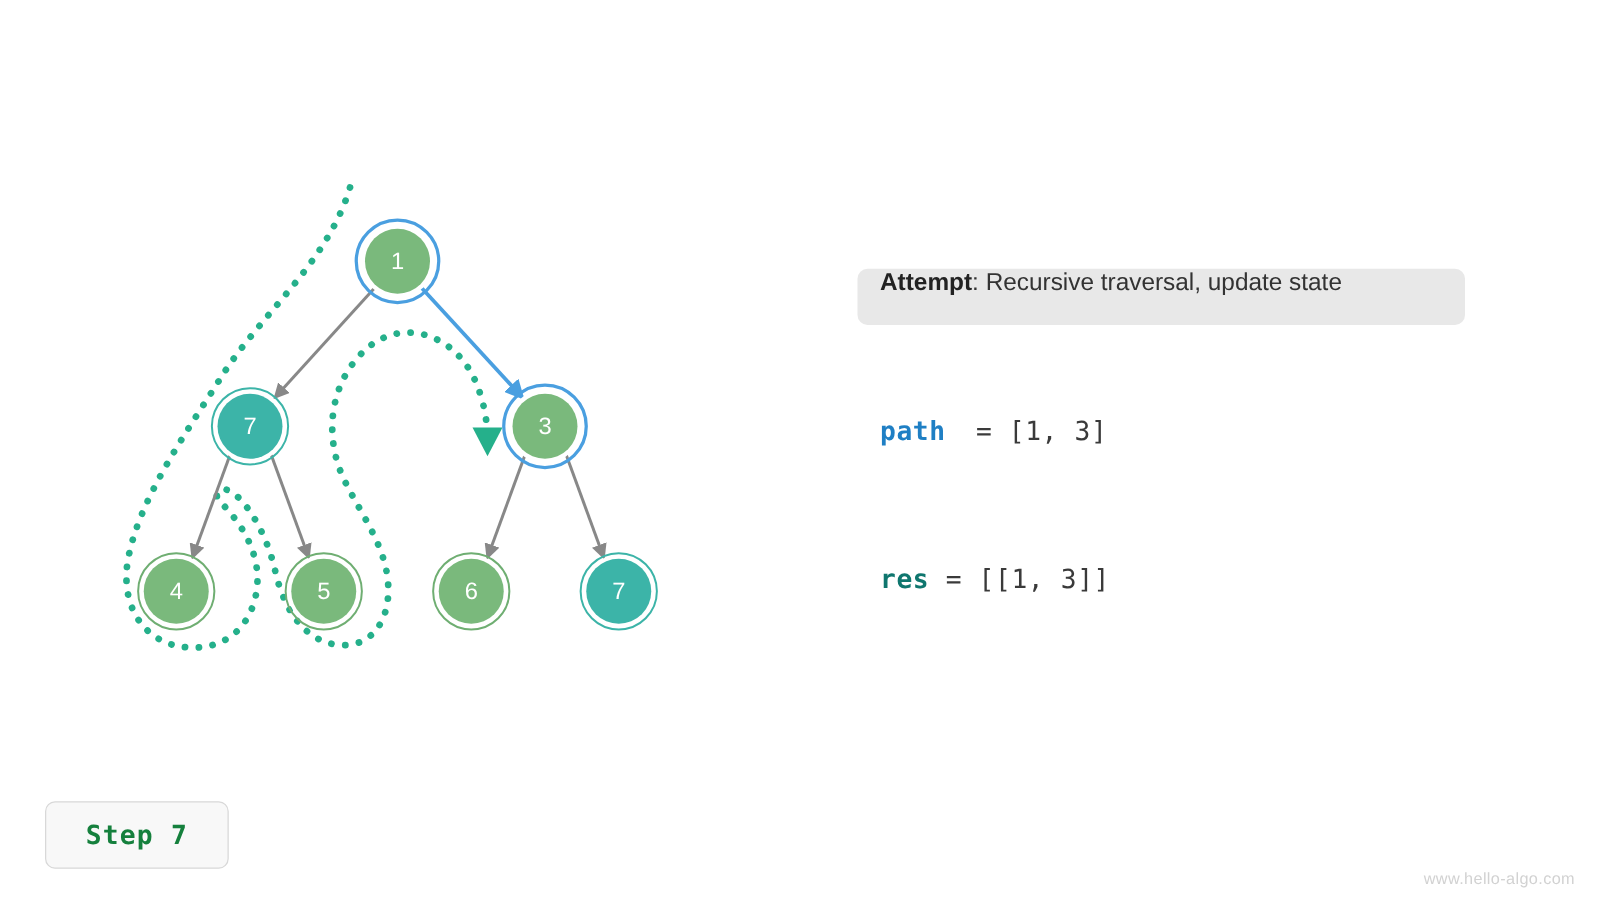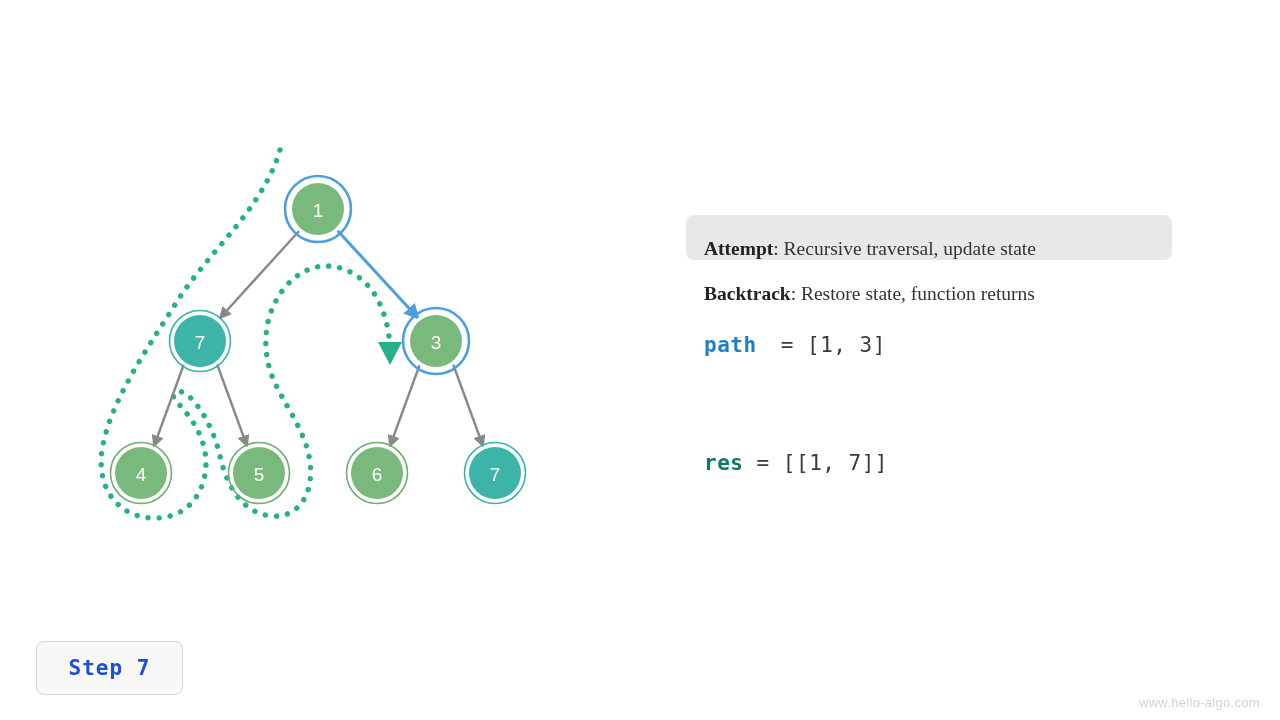--- a/index.html
+++ b/index.html
@@ -35,23 +35,22 @@
   #info-panel {
     position: absolute;
     left: 686px;
     top: 215px;
     width: 520px;
   }
 
   .info-row {
     height: 50px;
     display: flex;
-    align-items: flex-end;
+    align-items: flex-start;
     box-sizing: border-box;
-    font-family: Liberation Serif, serif;
   }
 
   .info-row.highlight {
     background: #e8e8e8;
     border-radius: 8px;
     padding: 0 18px;
     width: 486px;
     height: 45px;
   }
 
@@ -107,21 +106,21 @@
     border: 1px solid #d8d8d8;
     border-radius: 8px;
     background: #f8f8f8;
     display: flex;
     align-items: center;
     justify-content: center;
     font-family: "DejaVu Sans Mono", monospace;
     font-size: 21px;
     font-weight: bold;
     letter-spacing: 1px;
-    color: #1d4ed8;
+    color: #15803d;
   }
 
   
   #watermark {
     position: absolute;
     right: 20px;
     bottom: 10px;
     font-family: Liberation Sans, sans-serif;
     font-size: 13px;
     color: #d2d2d2;
@@ -215,32 +214,29 @@
     <circle cx="495" cy="473" r="29" fill="#ffffff"></circle>
     <circle cx="495" cy="473" r="26" fill="#3cb4a8"></circle>
     <text class="node-label" x="495" y="474">7</text>
   </g>
 </svg>
 
 <div id="info-panel">
   <div class="info-row highlight">
     <span class="prose"><b>Attempt</b><span>: Recursive traversal, update state</span></span>
   </div>
-  <div class="info-row plain">
-    <span class="prose"><b>Backtrack</b><span>: Restore state, function returns</span></span>
-  </div>
 </div>
 
 <div class="code-row" id="path-row">
   <span class="var-path">path</span><span class="code-rest"> = [1, 3]</span>
 </div>
 
 <div id="blank-row"></div>
 
 <div class="code-row" id="res-row">
-  <span class="var-res">res</span><span class="code-rest"> = [[1, 7]]</span>
+  <span class="var-res">res</span><span class="code-rest"> = [[1, 3]]</span>
 </div>
 
 <div id="step-badge">
   <span>Step 7</span>
 </div>
 
 <div id="watermark">www.hello-algo.com</div>
 
 </body></html>

